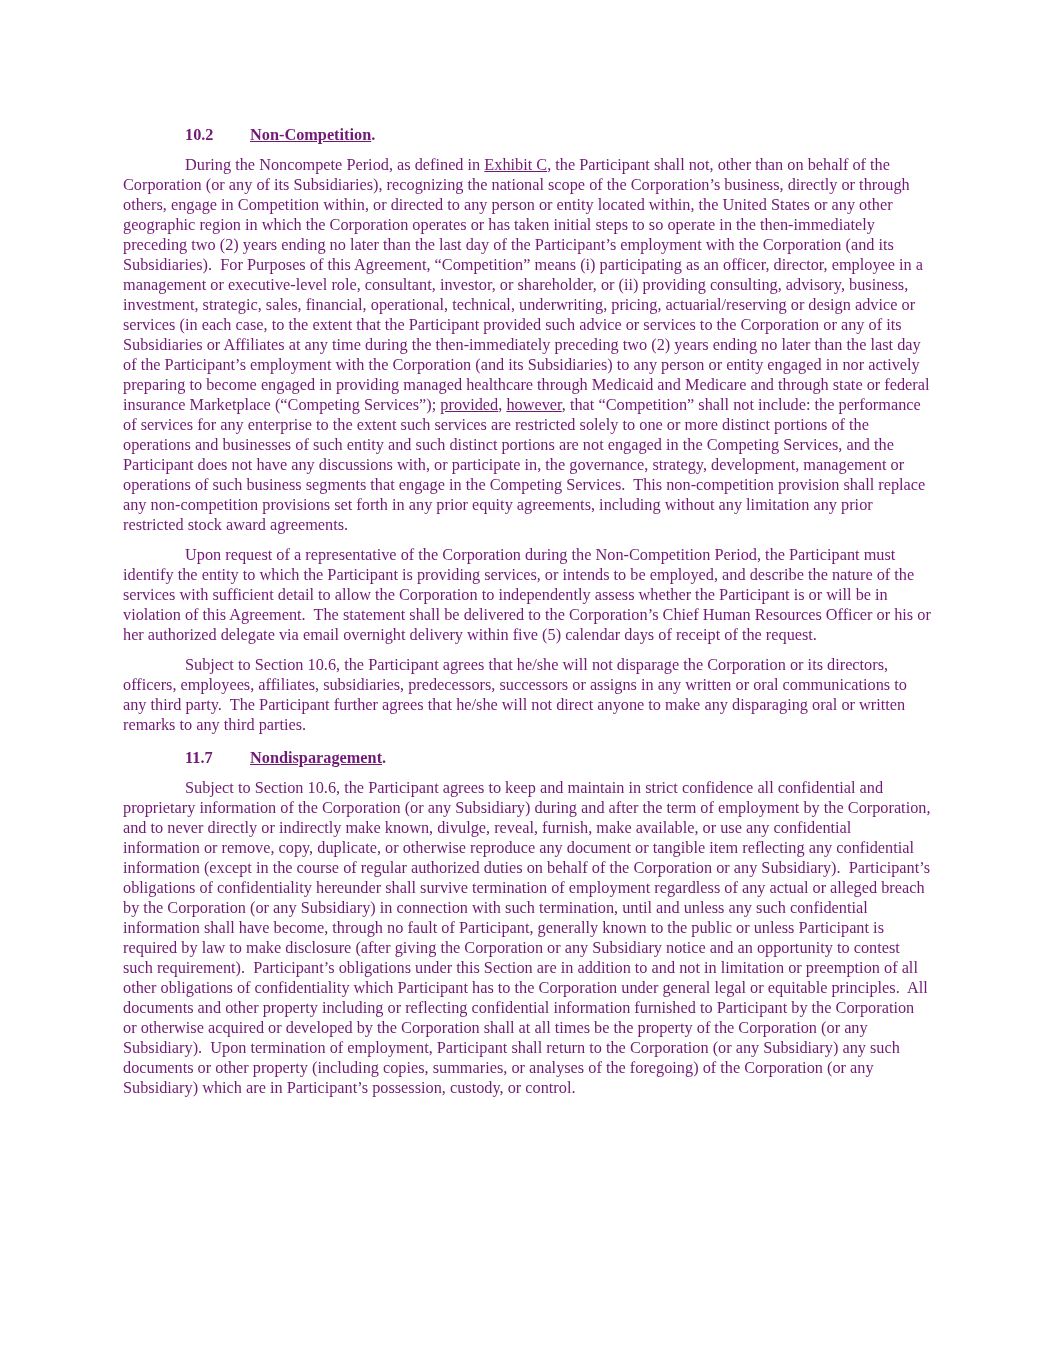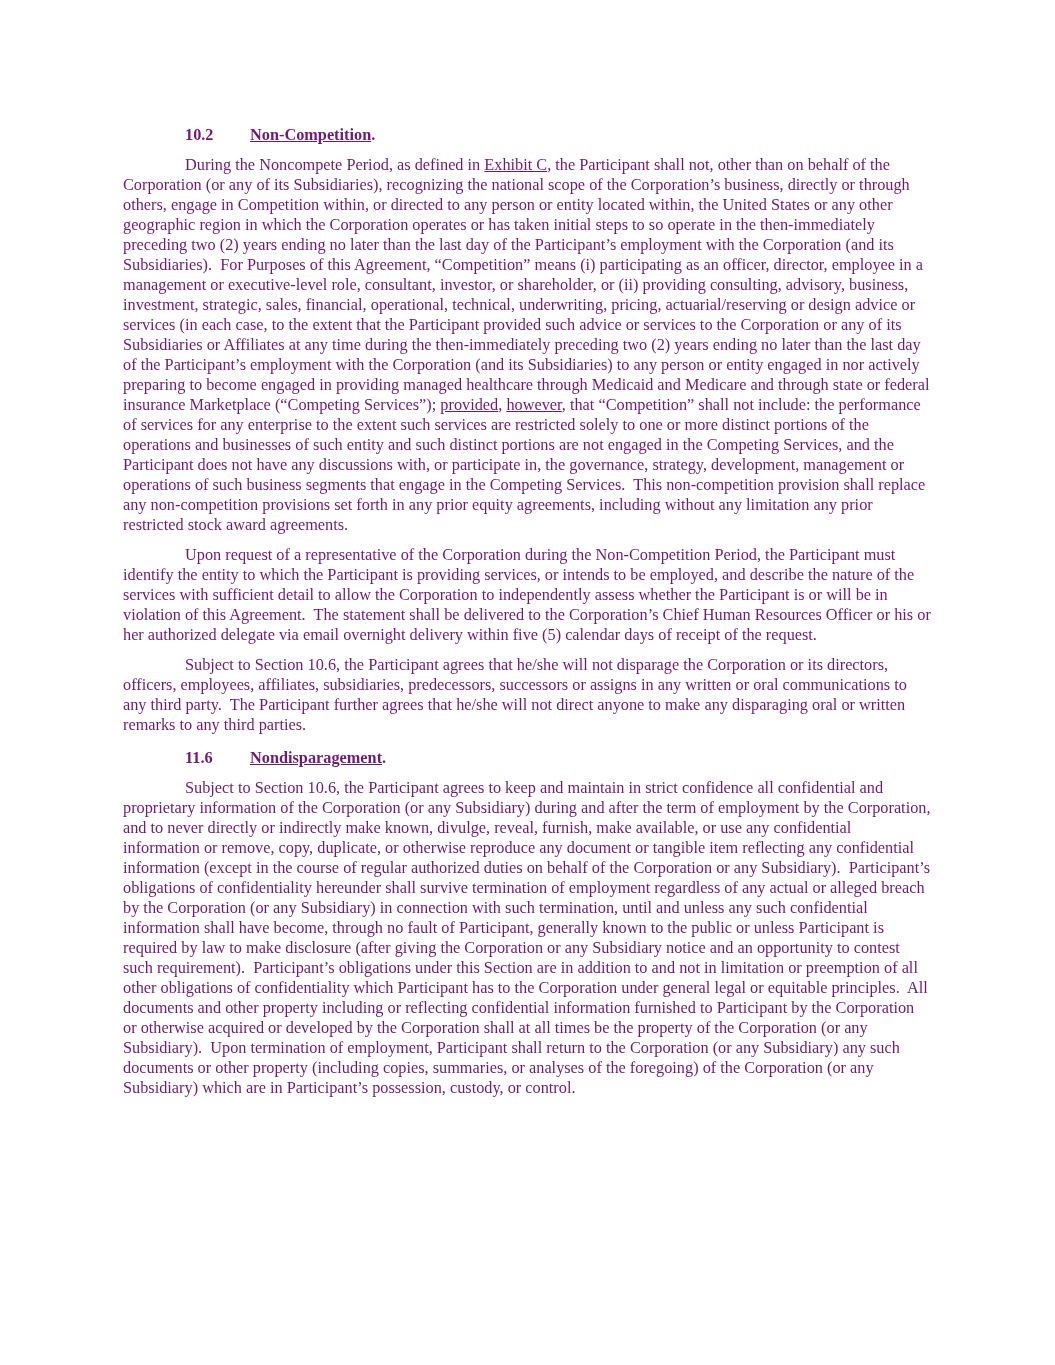--- a/index.html
+++ b/index.html
@@ -73,21 +73,21 @@
       <p class="heading"><span class="num">10.2</span><span class="u">Non-Competition</span><span>.</span></p>
       <p class="para"><span>During the Noncompete Period, as defined in </span><span class="u">Exhibit C</span><span>, the Participant shall not, other than on behalf of the Corporation (or any of its Subsidiaries), recognizing the national scope of the Corporation’s business, directly or through others, engage in Competition within, or directed to any person or entity located within, the United States or any other geographic region in which the Corporation operates or has taken initial steps to so operate in the then-immediately preceding two (2) years ending no later than the last day of the Participant’s employment with the Corporation (and its Subsidiaries).  For Purposes of this Agreement, “Competition” means (i) participating as an officer, director, employee in a management or executive-level role, consultant, investor, or shareholder, or (ii) providing consulting, advisory, business, investment, strategic, sales, financial, operational, technical, underwriting, pricing, actuarial/reserving or design advice or services (in each case, to the extent that the Participant provided such advice or services to the Corporation or any of its Subsidiaries or Affiliates at any time during the then-immediately preceding two (2) years ending no later than the last day of the Participant’s employment with the Corporation (and its Subsidiaries) to any person or entity engaged in nor actively preparing to become engaged in providing managed healthcare through Medicaid and Medicare and through state or federal insurance Marketplace (“Competing Services”); </span><span class="u">provided</span><span>, </span><span class="u">however</span><span>, that “Competition” shall not include: the performance of services for any enterprise to the extent such services are restricted solely to one or more distinct portions of the operations and businesses of such entity and such distinct portions are not engaged in the Competing Services, and the Participant does not have any discussions with, or participate in, the governance, strategy, development, management or operations of such business segments that engage in the Competing Services.  This non-competition provision shall replace any non-competition provisions set forth in any prior equity agreements, including without any limitation any prior restricted stock award agreements.</span></p>
       <p class="para"><span>Upon request of a representative of the Corporation during the Non-Competition Period, the Participant must identify the entity to which the Participant is providing services, or intends to be employed, and describe the nature of the services with sufficient detail to allow the Corporation to independently assess whether the Participant is or will be in violation of this Agreement.  The statement shall be delivered to the Corporation’s Chief Human Resources Officer or his or her authorized delegate via email overnight delivery within five (5) calendar days of receipt of the request.</span></p>
     </div>
 
     <div>
       <p class="para"><span>Subject to Section 10.6, the Participant agrees that he/she will not disparage the Corporation or its directors, officers, employees, affiliates, subsidiaries, predecessors, successors or assigns in any written or oral communications to any third party.  The Participant further agrees that he/she will not direct anyone to make any disparaging oral or written remarks to any third parties.</span></p>
     </div>
 
     <div>
-      <p class="heading"><span class="num">11.6</span><span class="u">Nondisparagement</span><span>.</span></p>
+      <p class="heading"><span class="num">11.7</span><span class="u">Nondisparagement</span><span>.</span></p>
       <p class="para"><span>Subject to Section 10.6, the Participant agrees to keep and maintain in strict confidence all confidential and proprietary information of the Corporation (or any Subsidiary) during and after the term of employment by the Corporation, and to never directly or indirectly make known, divulge, reveal, furnish, make available, or use any confidential information or remove, copy, duplicate, or otherwise reproduce any document or tangible item reflecting any confidential information (except in the course of regular authorized duties on behalf of the Corporation or any Subsidiary).  Participant’s obligations of confidentiality hereunder shall survive termination of employment regardless of any actual or alleged breach by the Corporation (or any Subsidiary) in connection with such termination, until and unless any such confidential information shall have become, through no fault of Participant, generally known to the public or unless Participant is required by law to make disclosure (after giving the Corporation or any Subsidiary notice and an opportunity to contest such requirement).  Participant’s obligations under this Section are in addition to and not in limitation or preemption of all other obligations of confidentiality which Participant has to the Corporation under general legal or equitable principles.  All documents and other property including or reflecting confidential information furnished to Participant by the Corporation or otherwise acquired or developed by the Corporation shall at all times be the property of the Corporation (or any Subsidiary).  Upon termination of employment, Participant shall return to the Corporation (or any Subsidiary) any such documents or other property (including copies, summaries, or analyses of the foregoing) of the Corporation (or any Subsidiary) which are in Participant’s possession, custody, or control.</span></p>
     </div>
 
   </div>
 
   <div class="page-number">5</div>
   <div class="stamp">#705438v1</div>
 </div>
 
 </body></html>

